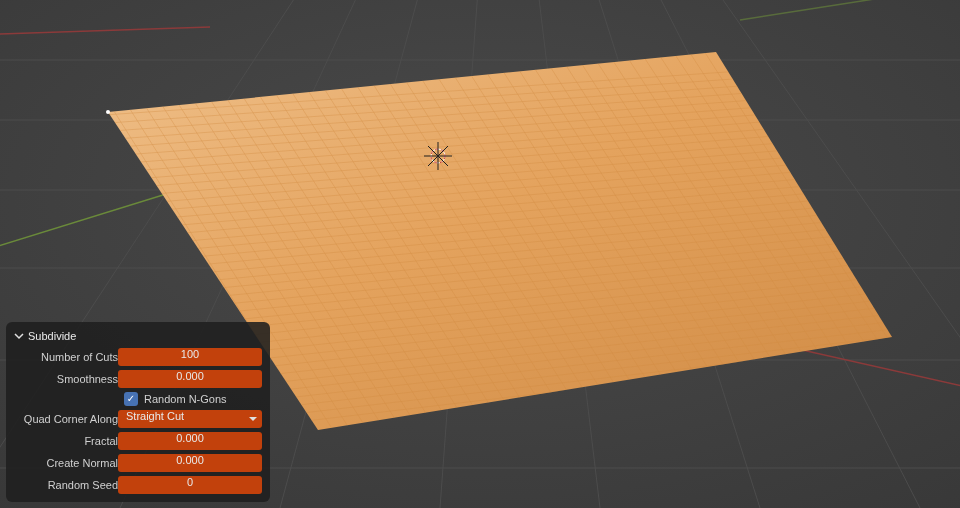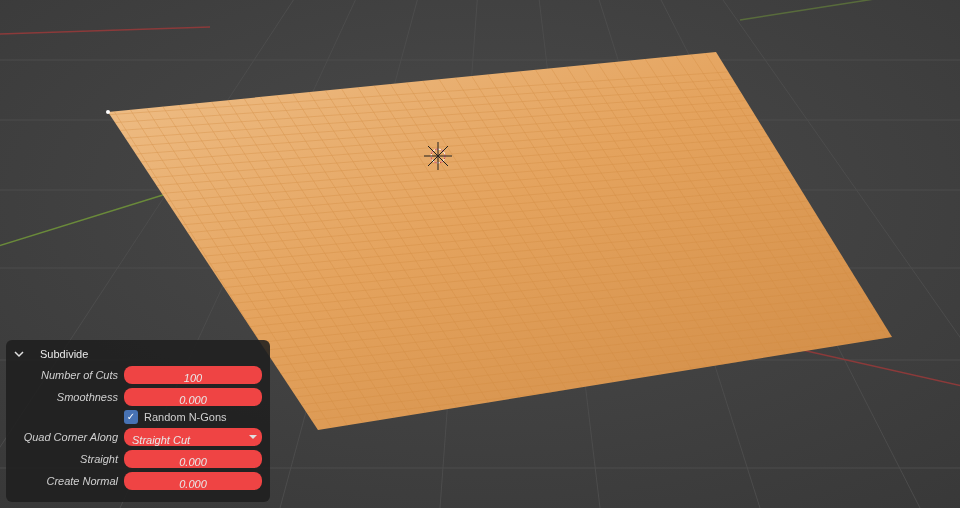--- a/index.html
+++ b/index.html
@@ -18,49 +18,48 @@
     position: absolute;
     left: 6px; bottom: 6px;
     width: 264px;
     background: rgba(31,31,31,0.88);
     border-radius: 6px;
     padding: 6px 8px 8px 8px;
     font-size: 11px;
     color: #d0d0d0;
   }
   .panel-header {
-    display:flex; align-items:center; gap:16px;
+    display:flex; align-items:center; gap:4px;
     color:#eaeaea;
     padding:2px 0 6px 0;
     cursor:pointer;
   }
   .panel-header svg { width:10px; height:10px; }
   .row {
     display:grid;
     grid-template-columns: 104px 1fr;
     align-items:center;
-    gap:6px;
+    gap:0;
     margin-bottom:4px;
-    font-style:italic;
   }
   .row label {
     text-align:right;
     color:#d0d0d0;
     font-size:11px;
   }
   .numbox, .select {
-    background:#ef4444;
+    background:#c2410c;
     border:none;
-    border-radius:8px;
+    border-radius:3px;
     height:18px;
     color:#e8e8e8;
     font-size:11px;
     text-align:center;
     width:100%;
-    display:flex; align-items:flex-end; justify-content:center;
+    display:flex; align-items:flex-start; justify-content:center;
     position:relative;
   }
   .select {
     text-align:left;
     padding:0 18px 0 8px;
     justify-content:flex-start;
   }
   .select .chev {
     position:absolute; right:5px; top:50%; transform:translateY(-50%);
     width:0;height:0;border-left:4px solid transparent;border-right:4px solid transparent;border-top:4px solid #e0e0e0;
@@ -273,26 +272,32 @@
 
   <div class="row">
     <label>Quad Corner Along</label>
     <div class="select">
       <span>Straight Cut</span>
       <span class="chev"></span>
     </div>
   </div>
 
   <div class="row">
-    <label>Straight</label>
+    <label>Fractal</label>
     <div class="numbox">
         <span>0.000</span>
       </div>
   </div>
 
   <div class="row">
     <label>Create Normal</label>
     <div class="numbox">
         <span>0.000</span>
       </div>
   </div>
 
+  <div class="row" style="margin-bottom:0">
+    <label>Random Seed</label>
+    <div class="numbox">
+        <span>0</span>
+      </div>
+  </div>
 </div>
 
 </body></html>

